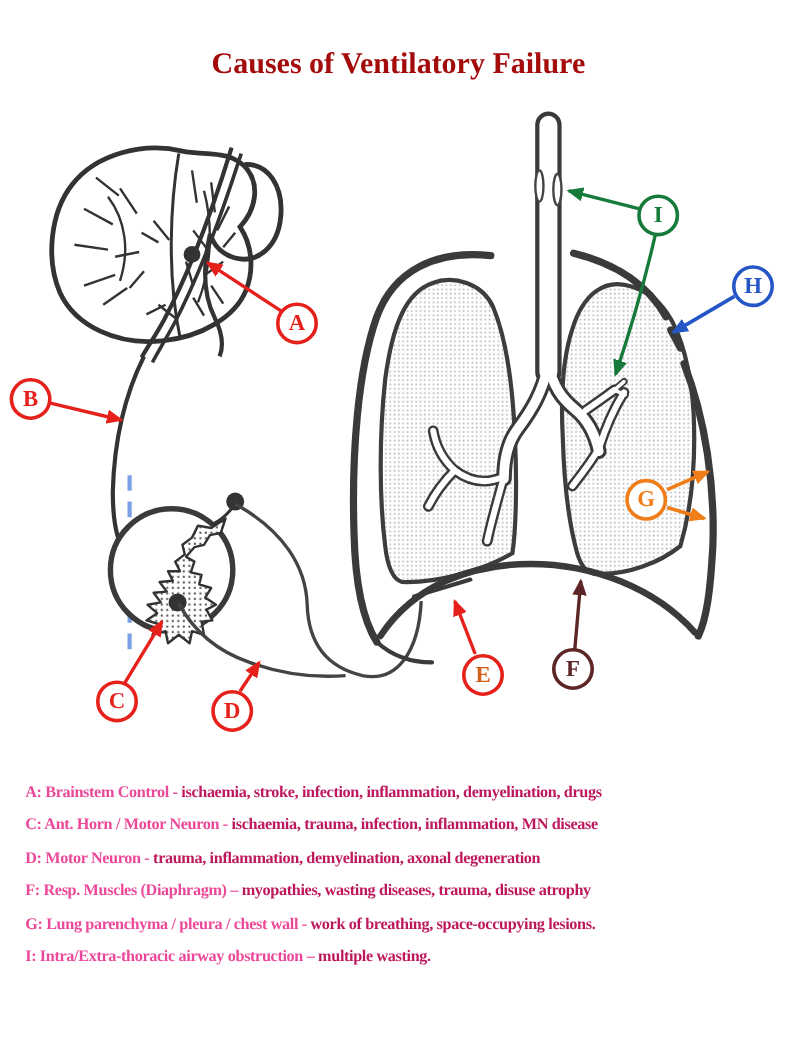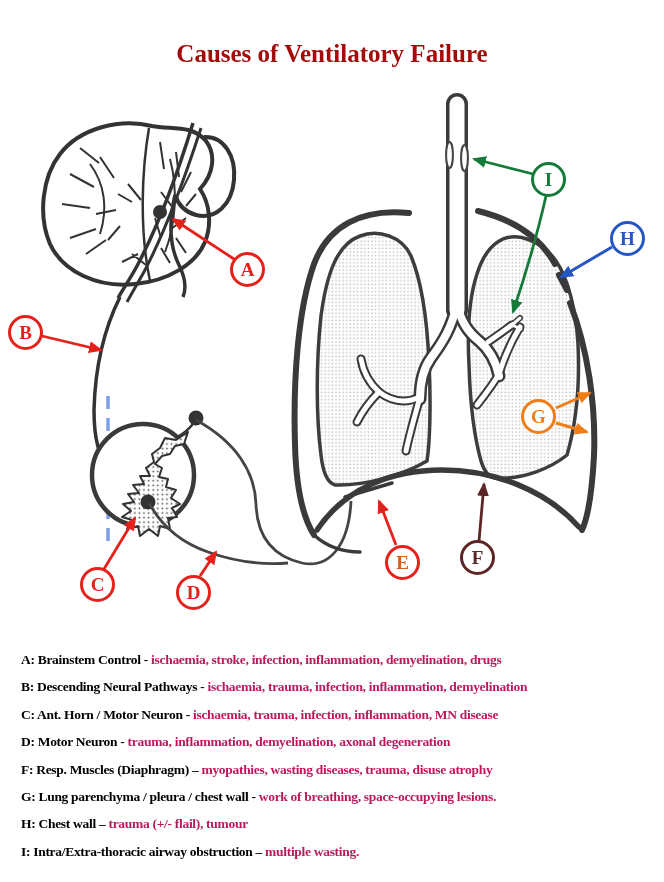--- a/index.html
+++ b/index.html
@@ -14,21 +14,21 @@
        font-size:19px;font-weight:bold;color:#e6201a;z-index:5;}
   .lbl.maroon{border-color:#5d2626;color:#5d2626;}
   .lbl.orange{border-color:#f07d18;color:#f07d18;}
   .lbl.blue{border-color:#2457c5;color:#2457c5;}
   .lbl.green{border-color:#157a3a;color:#157a3a;}
   .lbl.eletter{color:#d2611a;}
   
   .legend{position:absolute;left:21px;top:622px;width:636px;}
   .legend-row{white-space:nowrap;line-height:27.4px;font-size:13.5px;font-weight:bold;
               letter-spacing:-0.3px;}
-  .term{color:#000000;}
+  .term{color:#ec4899;}
   .causes{color:#be185d;}
 </style>
 </head>
 <body>
 
 <div class="page">
 
   <div class="title">Causes of Ventilatory Failure</div>
 
   <svg class="diagram-svg" width="664" height="558" viewBox="0 60 664 558" xmlns="http://www.w3.org/2000/svg">
@@ -187,22 +187,20 @@
     </div>
   <div class="lbl blue" style="left:610px;top:197px;">
       <span>H</span>
     </div>
   <div class="lbl green" style="left:531px;top:138px;">
       <span>I</span>
     </div>
 
   <div class="legend">
     <div class="legend-row"><span class="term">A: Brainstem Control - </span><span class="causes">ischaemia, stroke, infection, inflammation, demyelination, drugs</span></div>
-    <div class="legend-row"><span class="term">B: Descending Neural Pathways - </span><span class="causes">ischaemia, trauma, infection, inflammation, demyelination</span></div>
     <div class="legend-row"><span class="term">C: Ant. Horn / Motor Neuron - </span><span class="causes">ischaemia, trauma, infection, inflammation, MN disease</span></div>
     <div class="legend-row"><span class="term">D: Motor Neuron - </span><span class="causes">trauma, inflammation, demyelination, axonal degeneration</span></div>
     <div class="legend-row"><span class="term">F: Resp. Muscles (Diaphragm) – </span><span class="causes">myopathies, wasting diseases, trauma, disuse atrophy</span></div>
     <div class="legend-row"><span class="term">G: Lung parenchyma / pleura / chest wall - </span><span class="causes">work of breathing, space-occupying lesions.</span></div>
-    <div class="legend-row"><span class="term">H: Chest wall – </span><span class="causes">trauma (+/- flail), tumour</span></div>
     <div class="legend-row"><span class="term">I: Intra/Extra-thoracic airway obstruction – </span><span class="causes">multiple wasting.</span></div>
   </div>
 
 </div>
 
 </body></html>

